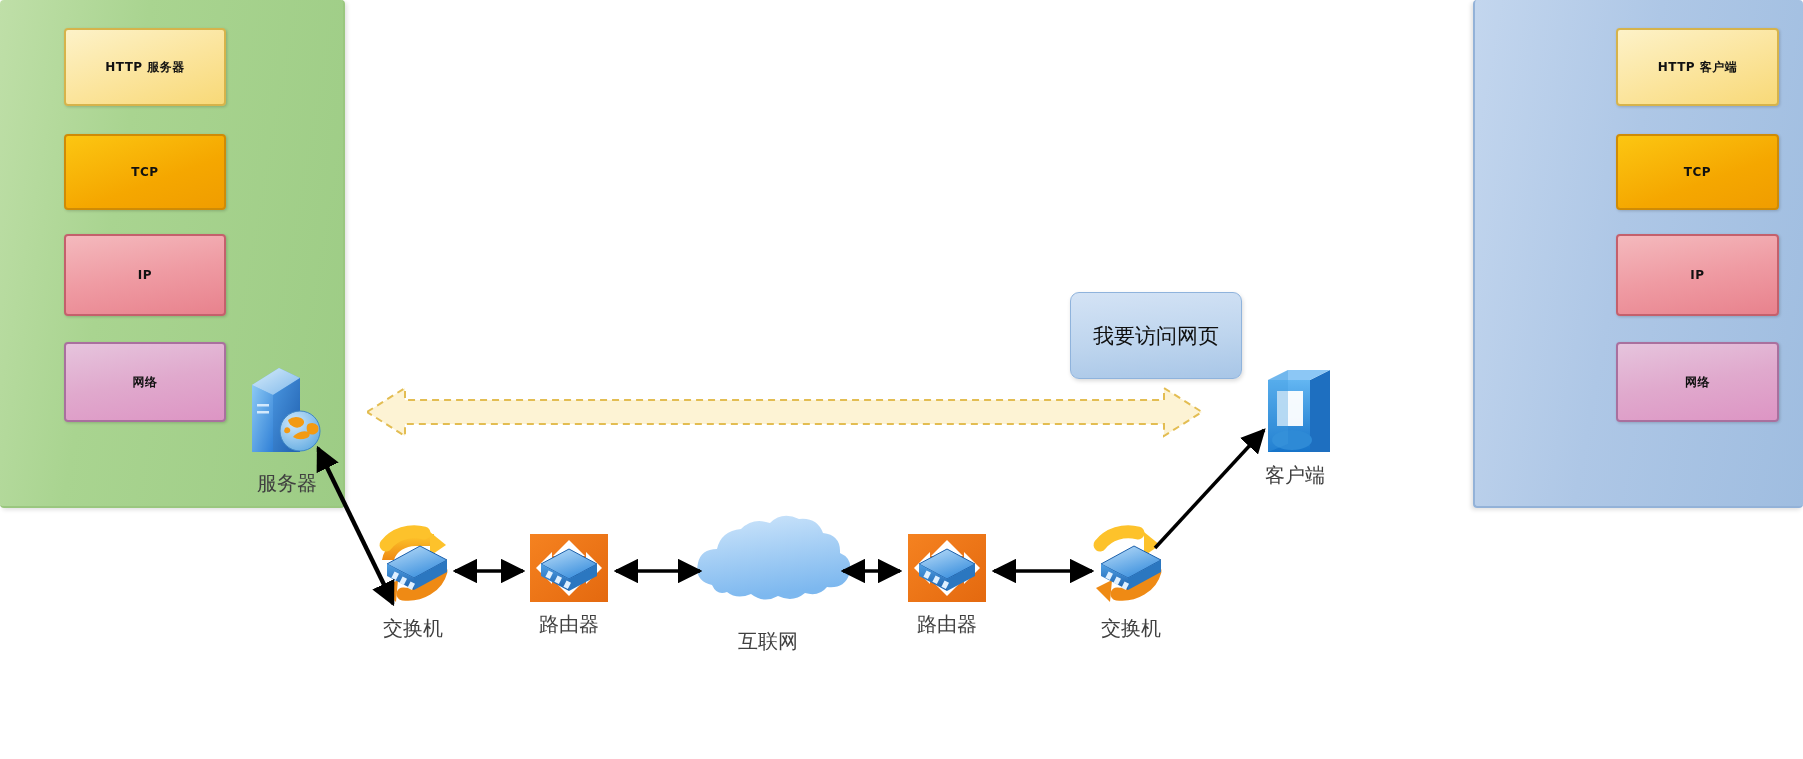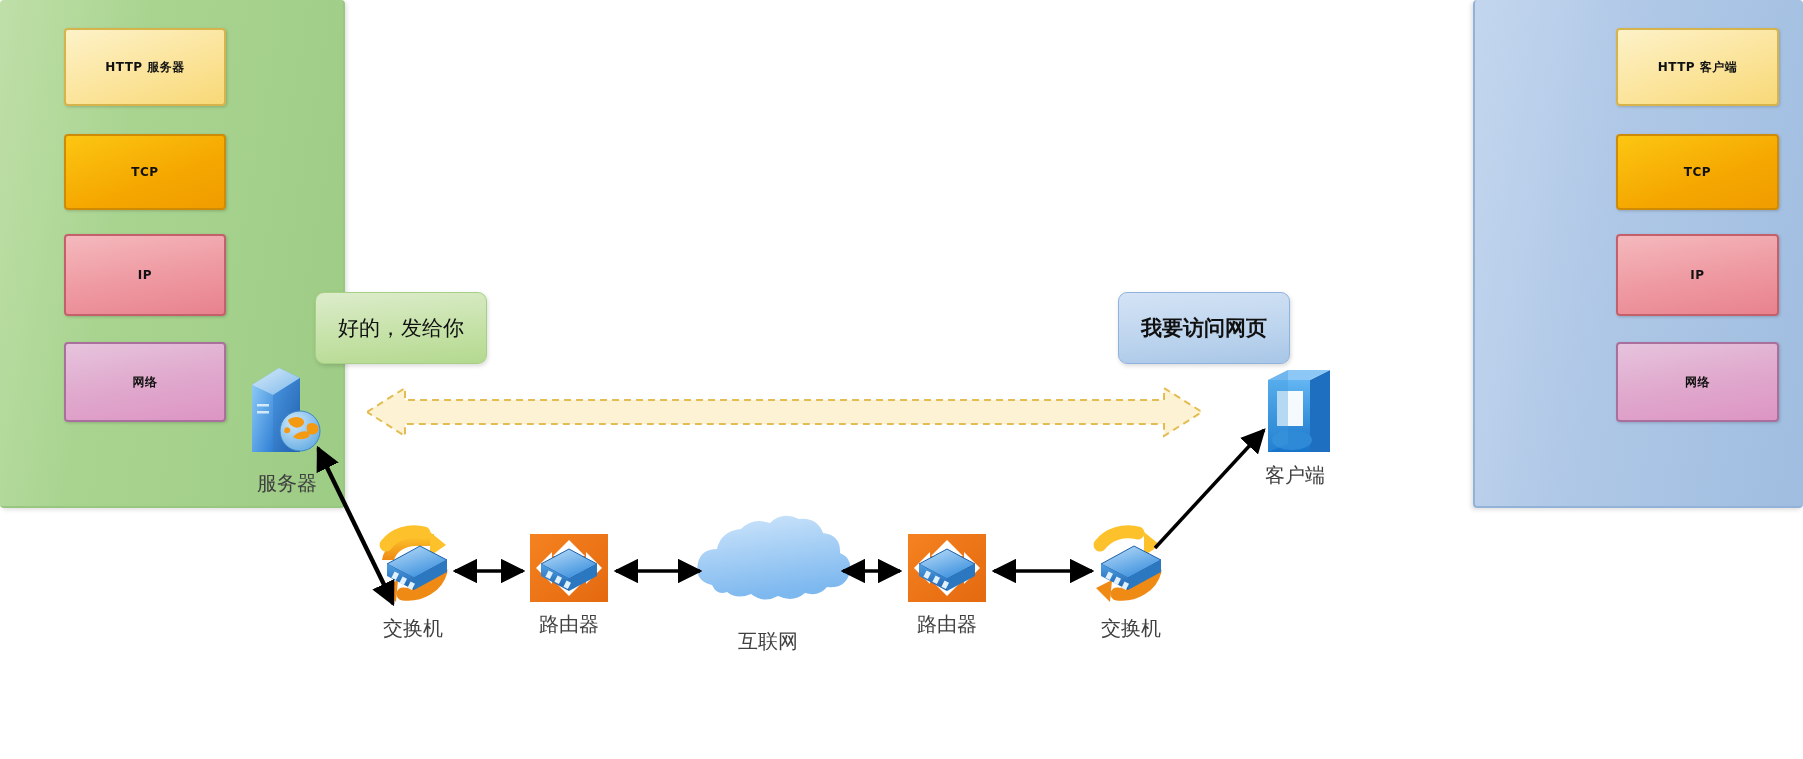--- a/index.html
+++ b/index.html
@@ -104,27 +104,26 @@
   }
   .bubble.green {
     left: 315px;
     top: 292px;
     width: 172px;
     height: 72px;
     background: linear-gradient(175deg, #dceccb 0%, #c6e2a8 55%, #b3d98f 100%);
     border: 1px solid #a8cf86;
   }
   .bubble.blue {
-    left: 1118px;
+    left: 1070px;
     top: 292px;
     width: 172px;
-    height: 72px;
+    height: 87px;
     background: linear-gradient(175deg, #d4e3f5 0%, #bed5ee 55%, #a8c6e7 100%);
     border: 1px solid #8fb3dc;
-    font-weight: bold;
   }
 
   
   .big-arrow {
     position: absolute;
     left: 367px;
     top: 386px;
     width: 835px;
     height: 52px;
   }
@@ -169,21 +168,20 @@
     <div class="layer-box layer-net  b3">网络</div>
   </div>
 
   <div class="stack-panel client">
     <div class="layer-box layer-http b0">HTTP 客户端</div>
     <div class="layer-box layer-tcp  b1">TCP</div>
     <div class="layer-box layer-ip   b2">IP</div>
     <div class="layer-box layer-net  b3">网络</div>
   </div>
 
-  <div class="bubble green">好的，发给你</div>
   <div class="bubble blue">我要访问网页</div>
 
   <div class="big-arrow">
     <svg width="835" height="52" viewBox="0 0 835 52">
       <polygon points="0,26 38,2 38,14 797,14 797,2 835,26 797,50 797,38 38,38 38,50" fill="#fdf3d4" stroke="#e3bd52" stroke-width="2" stroke-dasharray="7,5"></polygon>
     </svg>
   </div>
 
   <svg class="svg-layer" viewBox="0 0 1803 759">
     <defs>

